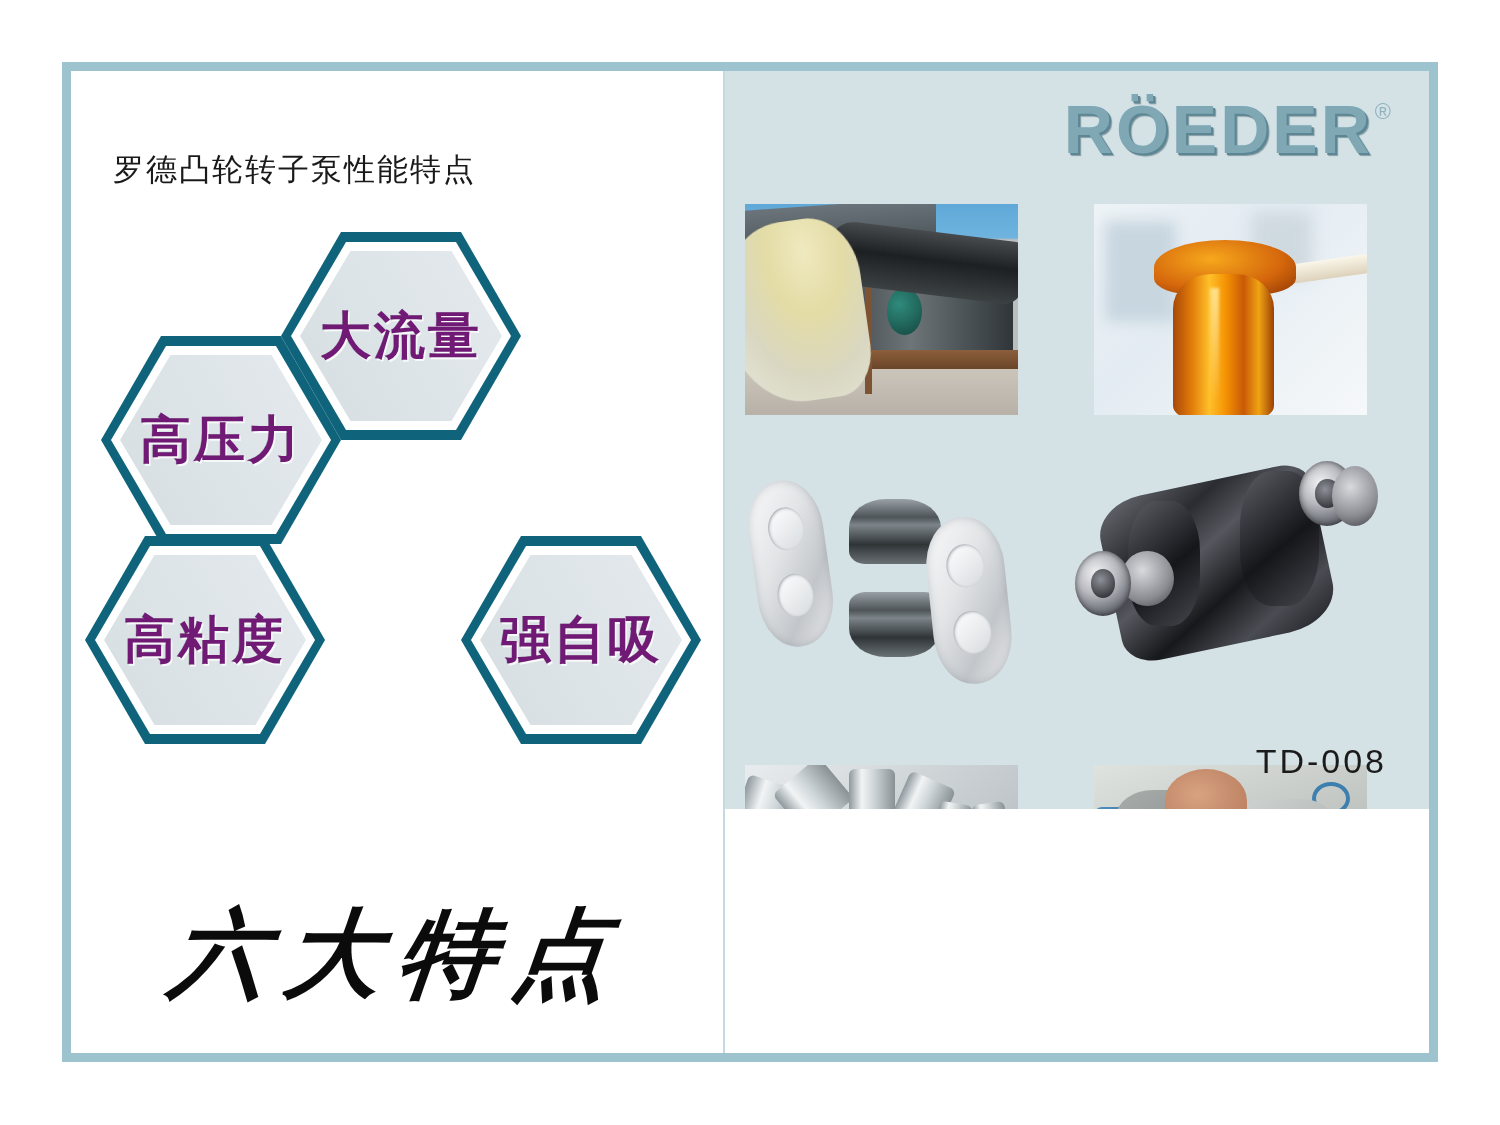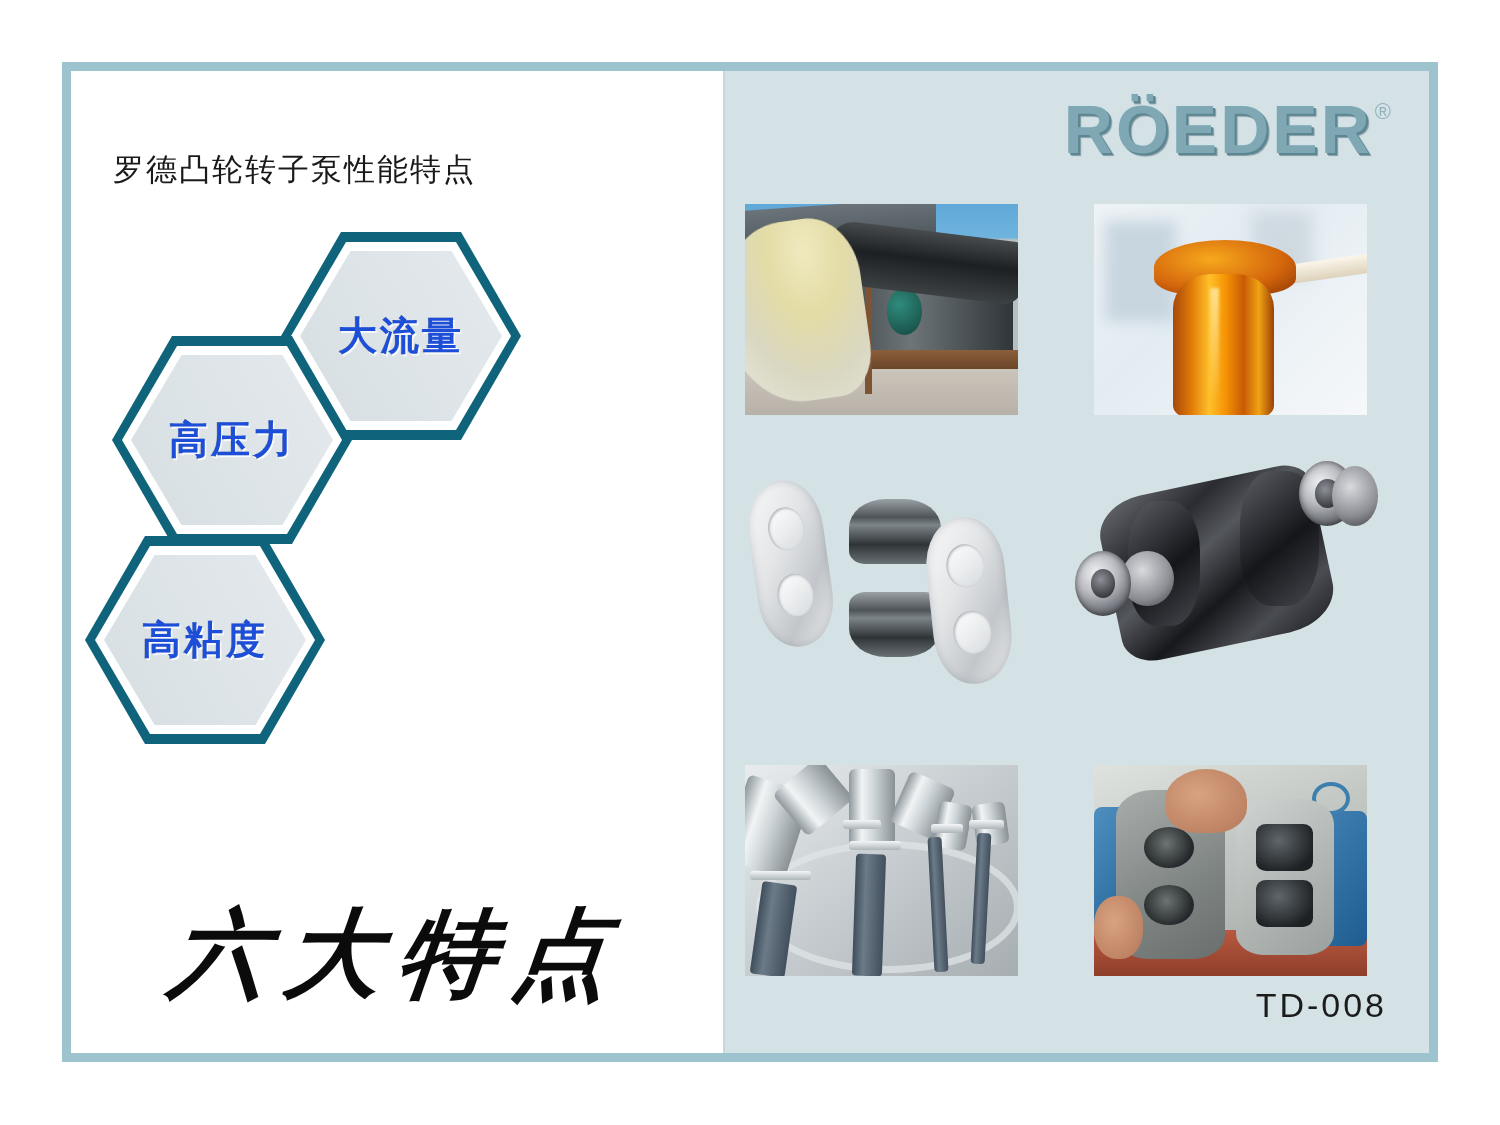--- a/index.html
+++ b/index.html
@@ -50,21 +50,21 @@
     height: 982px;
     background: #c6d9de;
   }
 
   
   .right-panel {
     position: absolute;
     left: 725px;
     top: 71px;
     width: 704px;
-    height: 982px;
+    height: 738px;
     background: #d4e2e6;
     overflow: hidden;
   }
 
   
   .doc-title {
     position: absolute;
     left: 42px;
     top: 54px;
     font-size: 31px;
@@ -109,33 +109,33 @@
     background: linear-gradient(150deg, #e4e9ec 0%, #dde4e8 55%, #d6dee2 100%);
     clip-path: polygon(50% 0%, 100% 25%, 100% 75%, 50% 100%, 0% 75%, 0% 25%);
     transform: rotate(90deg);
   }
   .hex .label {
     position: absolute;
     inset: 0;
     display: flex;
     align-items: center;
     justify-content: center;
-    font-size: 39px;
+    font-size: 51px;
     font-weight: 700;
     letter-spacing: 3px;
-    color: #1d4ed8;
+    color: #701a75;
     text-shadow: 1.5px 1.5px 0 rgba(255,255,255,0.75),
                  -0.5px -0.5px 0 rgba(0,0,0,0.25);
     white-space: nowrap;
     pointer-events: none;
   }
 
   
   .hex.top-mid   { left: 196px; top: 0px; }
-  .hex.left-up   { left: 27px;  top: 104px; }
+  .hex.left-up   { left: 16px;  top: 104px; }
   .hex.right-up  { left: 376px; top: 104px; }
   .hex.left-dn   { left: 0;  top: 304px; }
   .hex.right-dn  { left: 376px; top: 304px; }
   .hex.bot-mid   { left: 196px; top: 408px; }
 
   
   .calligraphy {
     position: absolute;
     left: 100px;
     top: 820px;
@@ -433,20 +433,26 @@
       </div>
 
 
       <div class="hex left-dn">
         <div class="shell"></div>
         <div class="gap"></div>
         <div class="core"></div>
         <div class="label">高粘度</div>
       </div>
 
+      <div class="hex right-dn">
+        <div class="shell"></div>
+        <div class="gap"></div>
+        <div class="core"></div>
+        <div class="label">强自吸</div>
+      </div>
 
 
     </div>
 
     <div class="calligraphy">六大特点</div>
   </div>
 
   <div class="vdivider"></div>
 
   <div class="right-panel">

